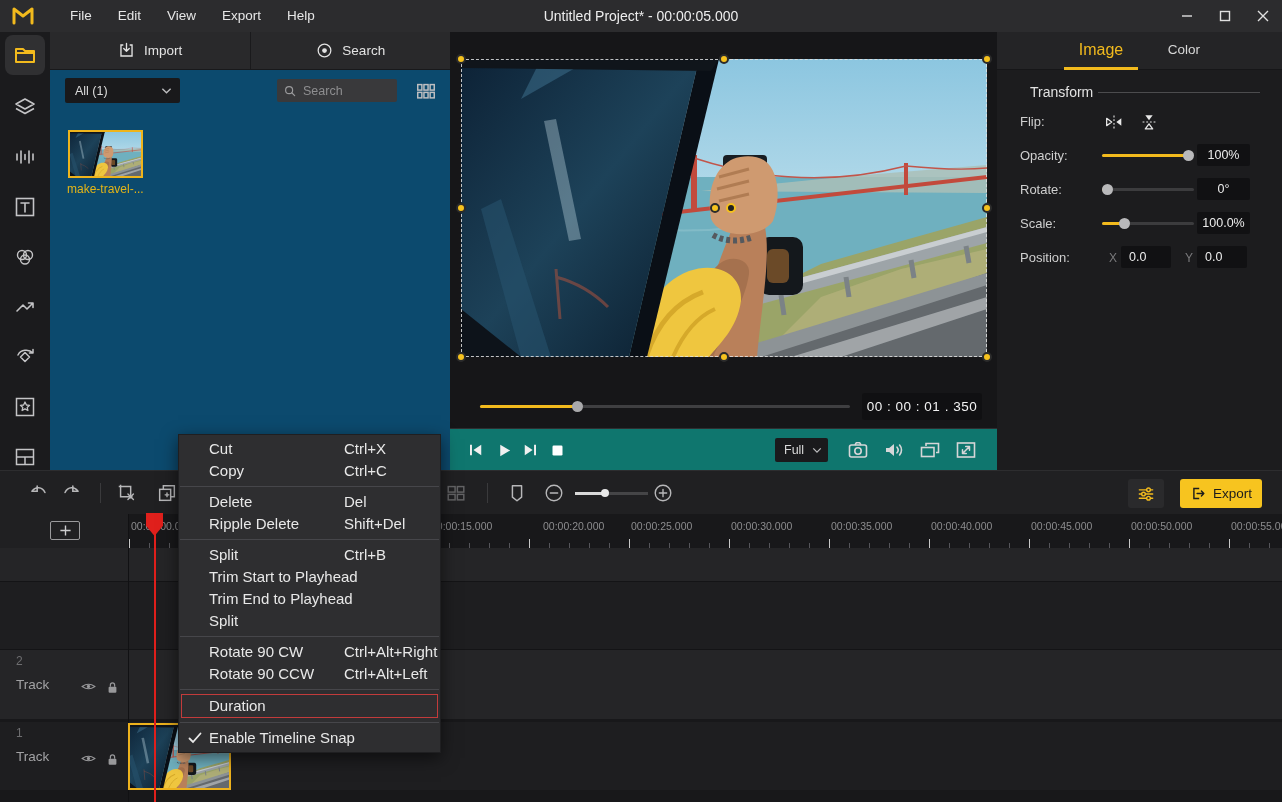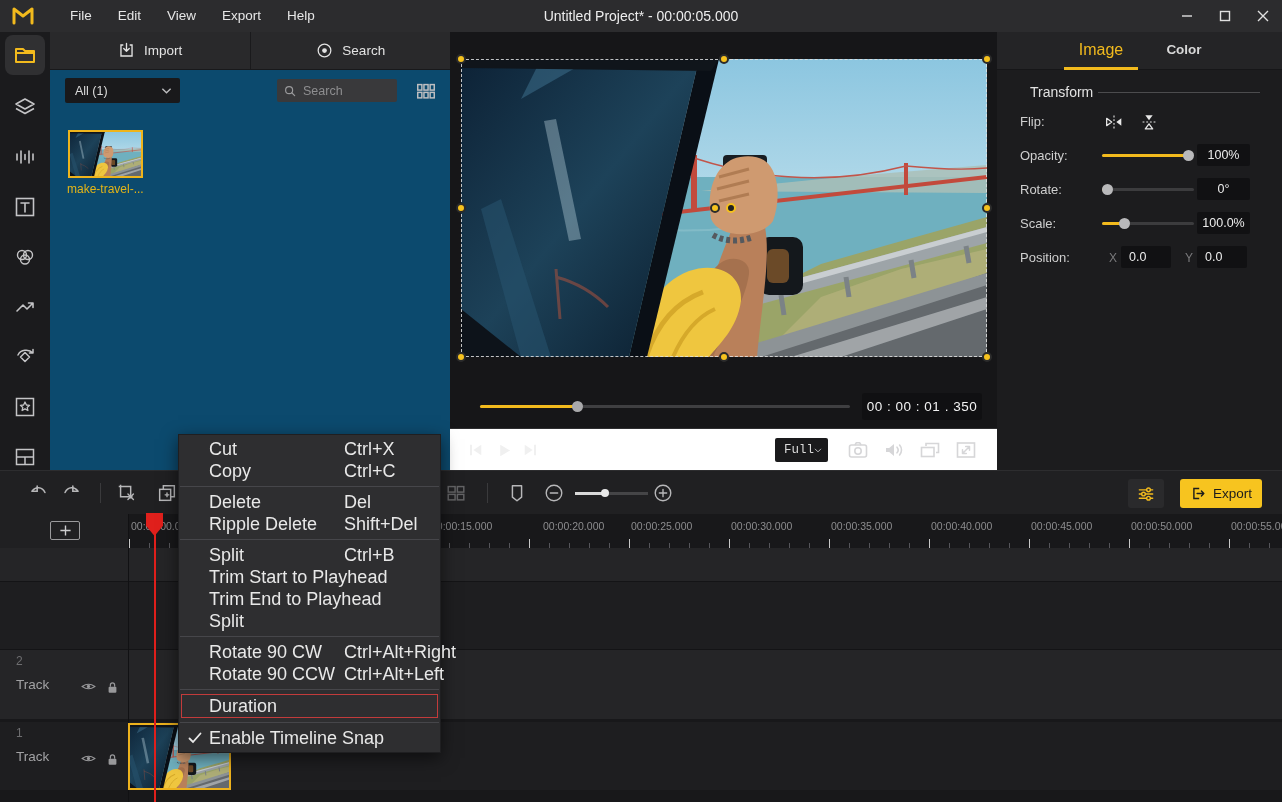--- a/index.html
+++ b/index.html
@@ -41,32 +41,32 @@
   #stage { left:11px; top:27px; width:526px; height:298px; background:#000; }
   .video-art { position:absolute; inset:0; overflow:hidden; }
   #stage-sel { position:absolute; inset:0; border:1.5px dashed rgba(225,225,225,.85); pointer-events:none; }
   .hdl { position:absolute; width:10px; height:10px; border-radius:50%; background:#f6c21e; border:2px solid #2b2b2b; }
   .hdl.ring { background:#222; border:2.5px solid #f6c21e; }
   #seek { left:30px; top:368px; width:370px; height:12px; }
   #seek .track { position:absolute; left:0; top:5px; width:100%; height:3px; background:#3f3f41; border-radius:2px; }
   #seek .prog { position:absolute; left:0; top:5px; width:97px; height:3px; background:#f2ba1d; border-radius:2px; }
   #seek .knob { position:absolute; left:92px; top:1px; width:11px; height:11px; border-radius:50%; background:#a9a9ab; }
   #time-box { left:412px; top:361px; width:120px; height:27px; background:#101012; border-radius:3px; display:flex; align-items:center; justify-content:center; font-size:13.5px; color:#f2f2f2; letter-spacing:.5px; }
-  #transport-row { left:0; top:396px; width:547px; height:42px; background:#ffffff; border-top:1px solid #2e2e30;font-family:Liberation Mono, monospace; }
+  #transport-row { left:0; top:396px; width:547px; height:42px; background:#0f766e; border-top:1px solid #2e2e30; }
   .tr-btn { position:absolute; top:9px; width:24px; height:24px; display:flex; align-items:center; justify-content:center; color:#f0f0f0; }
   #full-dd { left:325px; top:9px; width:53px; height:24px; background:#1a1a1c; border-radius:2px; display:flex; align-items:center; font-size:12.5px; color:#dadada; padding:0 6px 0 9px; }
   #full-dd .chev { margin-left:auto; }
   .view-ic { position:absolute; top:9px; width:24px; height:24px; color:#d6d6d8; }
 
   
   #props { left:997px; top:32px; width:285px; height:438px; background:#1c1c1e; }
   #props-tabs { left:0; top:0; width:285px; height:38px; background:#242426; border-bottom:1px solid #161618; }
   #tab-image { position:absolute; left:69px; top:0; width:70px; text-align:center; line-height:36px; font-size:16px; color:#f2ba1d; }
   #tab-image-underline { position:absolute; left:67px; top:35px; width:74px; height:3px; background:#f2ba1d; }
-  #tab-color { position:absolute; left:152px; top:0; width:70px; text-align:center; line-height:36px; font-size:13.5px; color:#d8d8d8;font-weight:bold; }
+  #tab-color { position:absolute; left:152px; top:0; width:70px; text-align:center; line-height:36px; font-size:13.5px; color:#d8d8d8; }
   .p-label { position:absolute; left:23px; font-size:13px; color:#cfcfcf; }
   #transform-hd { left:33px; top:52px; font-size:14px; color:#e2e2e2; }
   #transform-line { left:101px; top:60px; width:162px; height:1px; background:#4c4c4e; }
   .p-slider { position:absolute; left:105px; width:92px; height:12px; }
   .p-slider .track { position:absolute; left:0; top:5px; width:100%; height:3px; background:#3c3c3e; border-radius:2px; }
   .p-slider .fill { position:absolute; left:0; top:5px; height:3px; background:#f2ba1d; border-radius:2px; }
   .p-slider .knob { position:absolute; top:1px; width:11px; height:11px; border-radius:50%; background:#b9b9bb; }
   .p-valbox { position:absolute; left:200px; width:53px; height:22px; background:#111113; border-radius:2px; display:flex; align-items:center; justify-content:center; font-size:12.5px; color:#ececec; }
   .p-input { position:absolute; width:50px; height:22px; background:#111113; border:0; border-radius:2px; color:#ececec; font-size:12.5px; padding-left:8px; font-family:"Liberation Sans",sans-serif; }
   .xy-label { position:absolute; font-size:12px; color:#7a7a7c; }
@@ -100,21 +100,21 @@
   .tick.major { height:9px; background:#c8c8c8; }
   .trk-num { position:absolute; left:16px; font-size:12px; color:#6e6e70; }
   .trk-lbl { position:absolute; left:16px; font-size:13.5px; color:#a2a2a4; }
   .trk-ic { position:absolute; width:17px; height:17px; color:#98989a; }
   #clip { position:absolute; left:128px; top:209px; width:103px; height:67px; border:2px solid #edb21d; background:#000; overflow:hidden; z-index:2; }
   #playhead-line { position:absolute; left:154px; top:0; width:2px; height:288px; background:#e0201c; z-index:5; }
   #playhead-flag { position:absolute; left:146px; top:-1px; width:17px; height:23px; background:#e0201c; clip-path:polygon(0 0,100% 0,100% 55%,50% 100%,0 55%); z-index:6; }
 
   
   #ctx-menu { left:178px; top:434px; width:263px; background:#2e2e30; border:1px solid #1f1f21; box-shadow:0 5px 16px rgba(0,0,0,.55); padding:3px 0; z-index:100; }
-  .cm-row { position:relative; height:22px; line-height:22px; font-size:18px; color:#e8e8e8; padding-left:30px; white-space:nowrap; }
+  .cm-row { position:relative; height:22px; line-height:22px; font-size:15px; color:#e8e8e8; padding-left:30px; white-space:nowrap; }
   .cm-row .sc { position:absolute; left:165px; top:0; }
   .cm-row.disabled { color:#707072; }
   .cm-row.highlighted { height:24px; line-height:24px; margin:0 2px; padding-left:28px; box-shadow:inset 0 0 0 1px #c23b3b; }
   .cm-sep { height:1px; background:#46464a; margin:4px 1px; }
   .cm-check { position:absolute; left:8px; top:3px; width:16px; height:16px; color:#e8e8e8; }
 </style>
 </head>
 <body>
 
 <div id="root">

